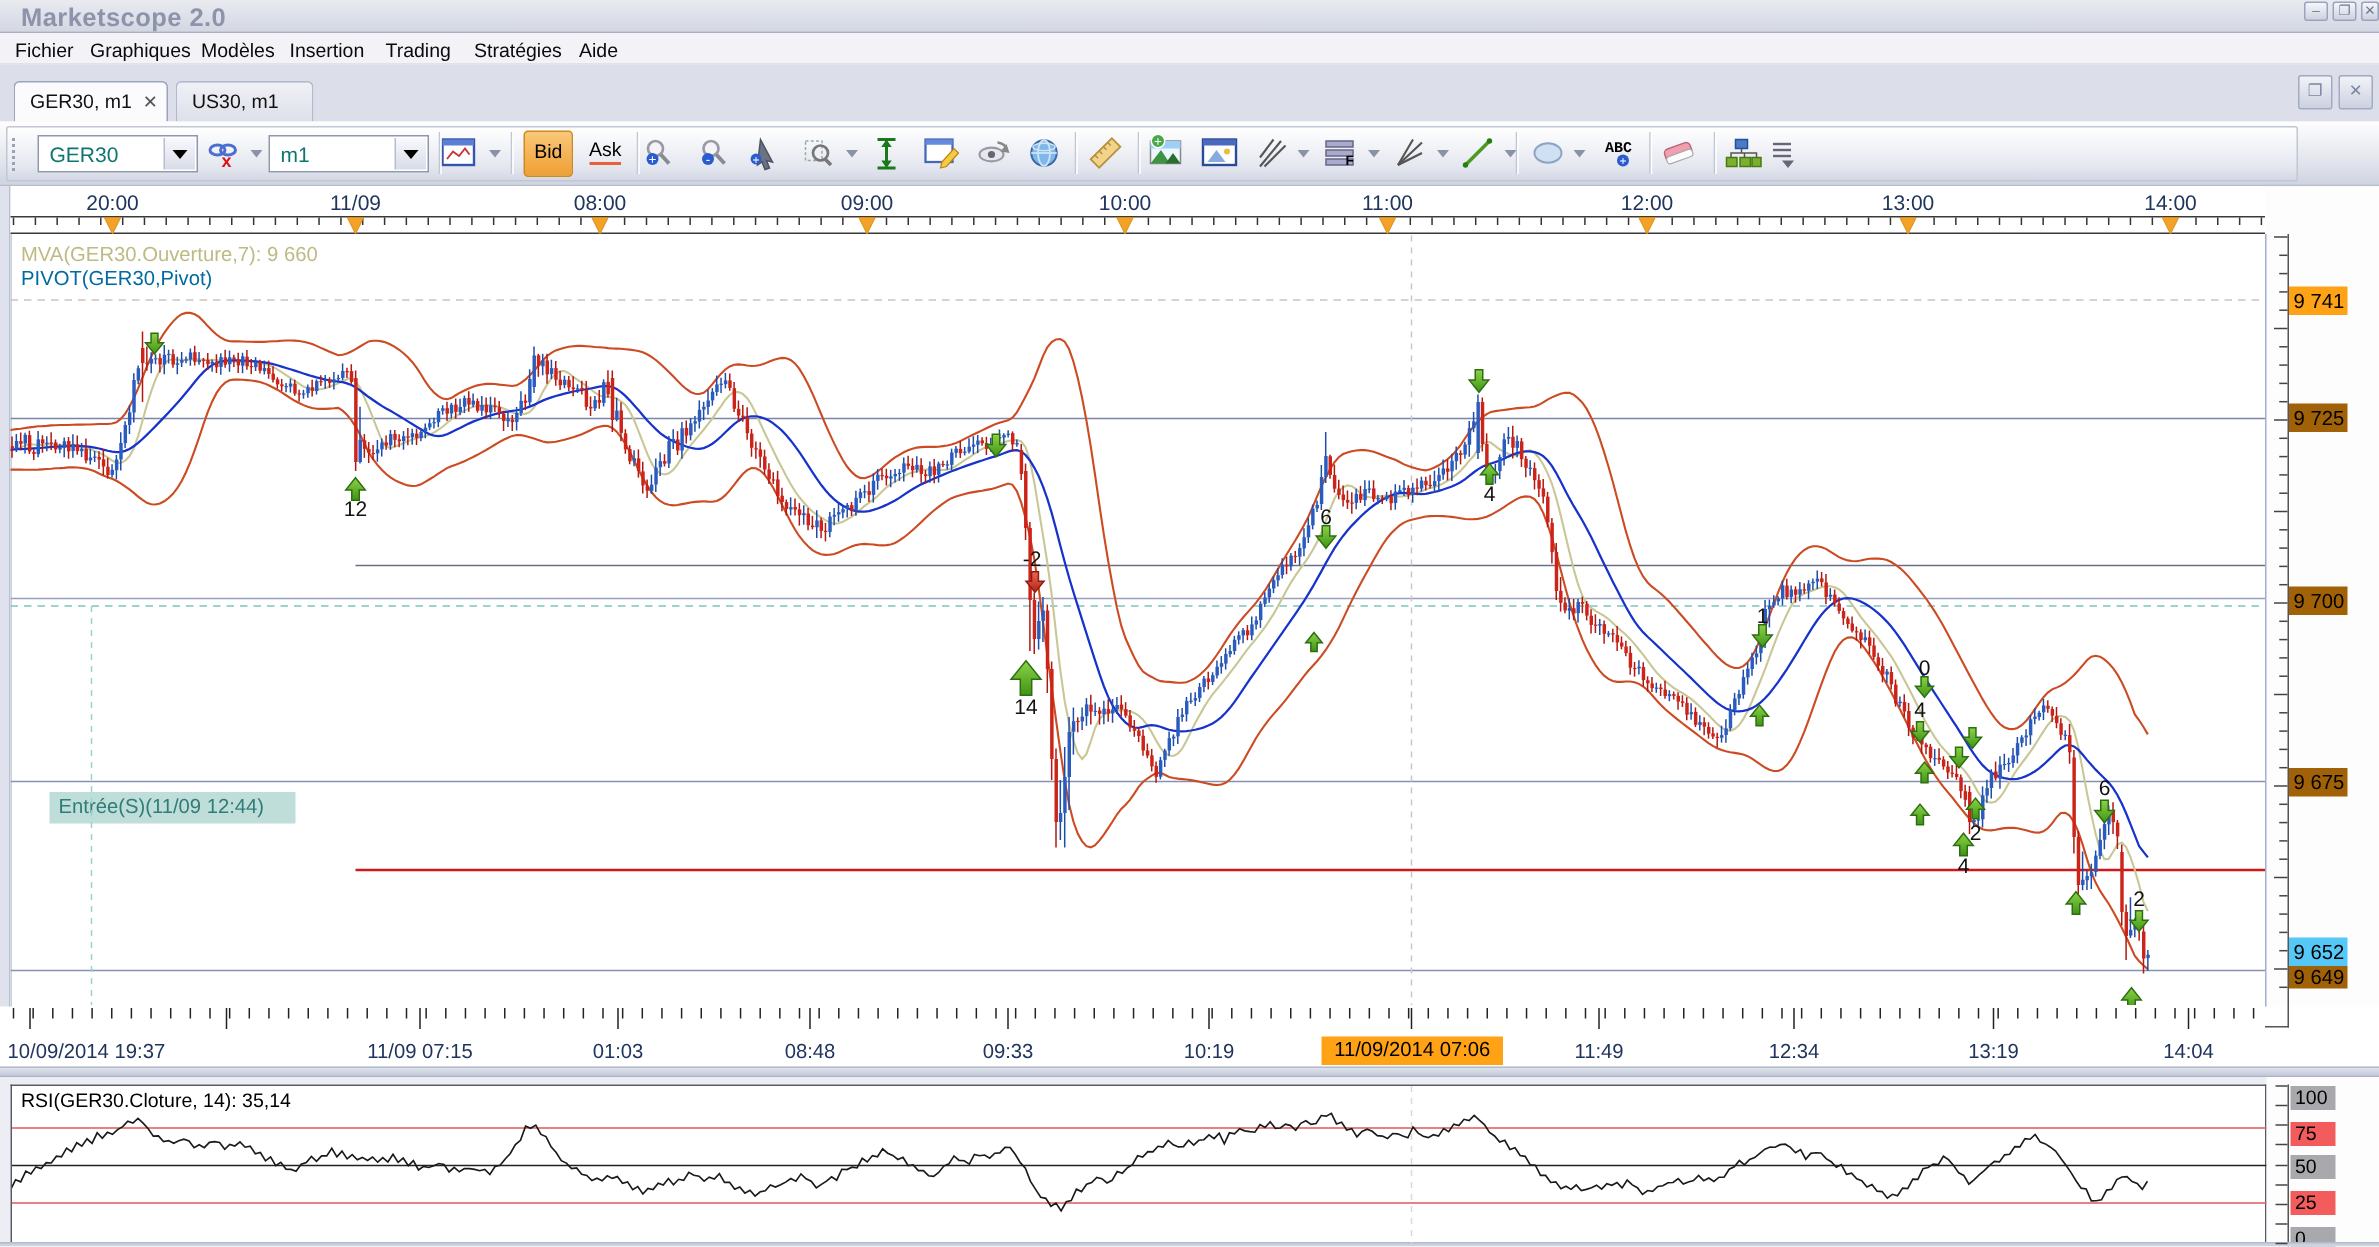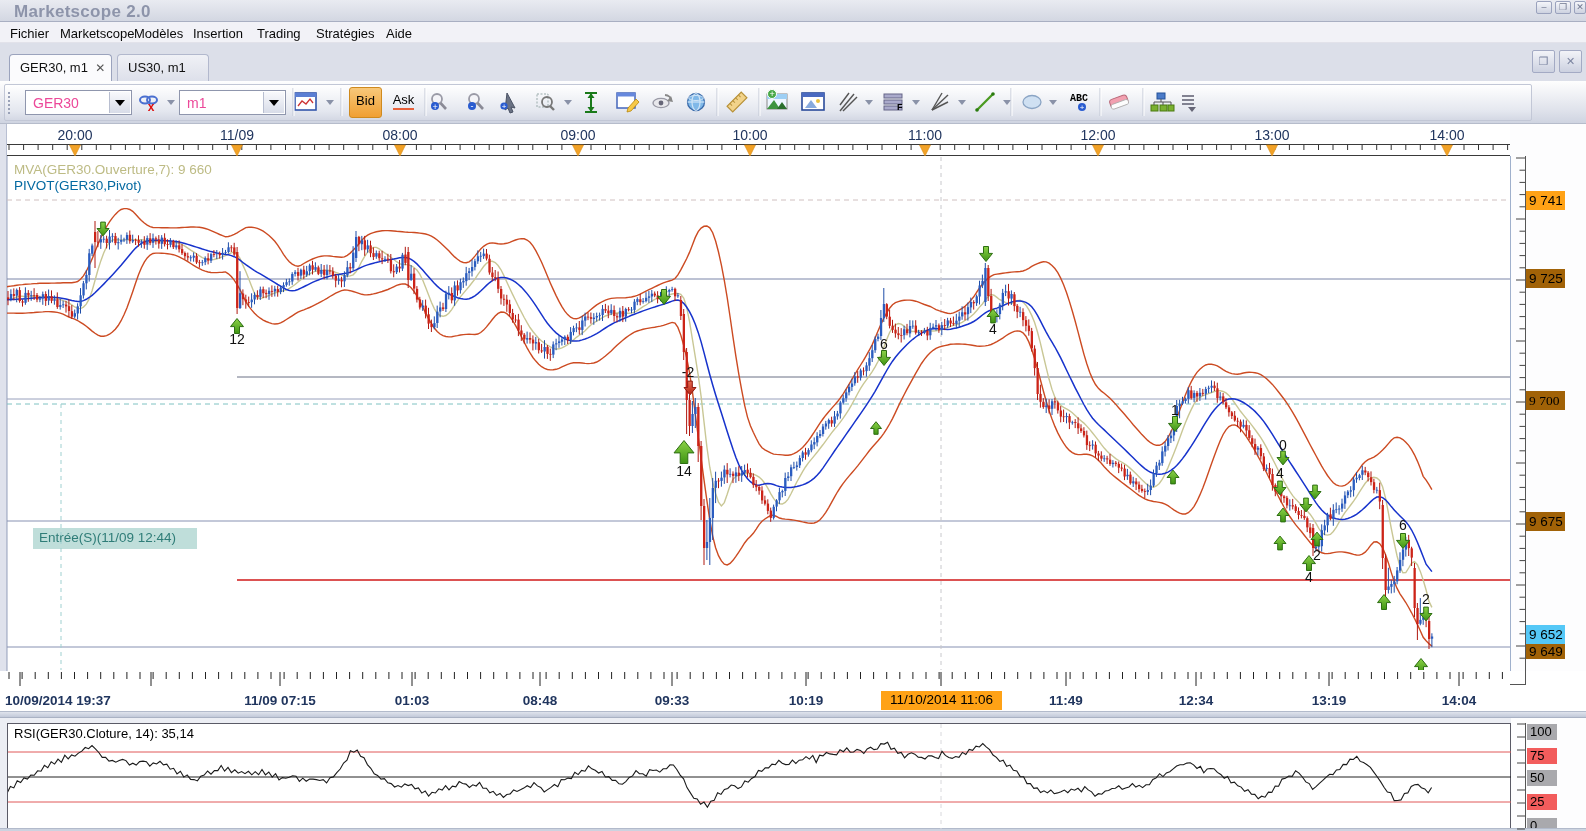--- a/index.html
+++ b/index.html
@@ -28,21 +28,21 @@
 .tabbtn { top:50px; width:23px; height:23px; background:linear-gradient(#f2f3f8,#ccd1e0);
   border:1px solid #a3aac4; border-radius:2px; color:#7d86a2; font-size:11px; text-align:center; line-height:21px;}
 
 
 #toolbar { left:0; top:81px; width:1586px; height:43px;
   background:linear-gradient(#fefefe,#dfe2eb 70%,#cfd4e1); border-bottom:1px solid #b6bccb; }
 #toolbar2 { left:4px; top:84px; width:1528px; height:37px;
   background:linear-gradient(#ffffff,#e4e7ef 75%,#d4d8e4); border:1px solid #c2c7d6; border-radius:2px;}
 .grip { left:8px; top:92px; width:3px; height:22px; border-left:2px dotted #9aa2b8; }
 .combo { top:90px; height:25px; background:#fff; border:1px solid #8f96ad; }
-.combo .txt { position:absolute; left:7px; top:4px; font-size:14px; color:#ec4899; }
+.combo .txt { position:absolute; left:7px; top:4px; font-size:14px; color:#0f766e; }
 .combo .btn { position:absolute; right:1px; top:1px; width:21px; height:21px;
   background:linear-gradient(#f8f9fc,#d8dce8); border-left:1px solid #b8bed0; }
 .combo .btn:after { content:""; position:absolute; left:5px; top:8px; border:5px solid transparent; border-top:6px solid #000; }
 
 
 #bid { left:349px; top:87px; width:33px; height:31px; background:linear-gradient(#f8c87a,#f09f33);
   border:1px solid #cf8a1e; border-radius:3px; text-align:center; font-size:13px; color:#000; padding-top:5px;}
 #bid u { text-decoration:none; border-bottom:2px solid #2a59c8; padding-bottom:18px;margin-top:24px;}
 #ask { left:387px; top:87px; width:33px; height:31px; text-align:center; font-size:13px; color:#000; padding-top:5px;}
 #ask u { text-decoration:none; border-bottom:2px solid #e8603a; padding-bottom:1px;}
@@ -58,21 +58,21 @@
 
 #paxis { left:1525px; top:156px; width:1px; height:529px; background:#555; }
 .plabel { width:39px; height:19px; font-size:13.5px; color:#000; padding:2px 0 0 3px; }
 .plabel.slate { background:#a16207; }
 .plabel.orange { background:#ffa216; }
 .plabel.cyan { background:#55c8f7; }
 
 
 .leg { font-size:13.5px; z-index:6; }
 
-.btl { top:693px; z-index:6; font-size:13.5px; color:#20355e; width:90px; text-align:center;font-weight:bold; }
+.btl { top:693px; z-index:6; font-size:13.5px; color:#20355e; width:90px; text-align:center; }
 #boxlbl { left:881px; top:691px; width:121px; height:19px; background:#ffa216; color:#000;
   font-size:13.5px; text-align:center; padding-top:1px; }
 
 
 #split1 { left:0; top:711px; width:1586px; height:7px; background:linear-gradient(#dfe3ec,#c2c9d9); border-top:1px solid #b2bacb; border-bottom:1px solid #aab2c4;}
 
 
 #rsipanel { left:7px; top:723px; width:1504px; height:106px; background:#fff; border:1px solid #5a5a66; border-bottom:none;}
 #rsilbl { left:14px; top:726px; font-size:13px; color:#000; }
 #rsigutter { left:1511px; top:718px; width:75px; height:113px; background:#fdfdfe; }
@@ -86,21 +86,21 @@
 <body>
 <div id="app">
   <div class="abs" id="titlebar"></div>
   <div class="abs" id="title">Marketscope 2.0</div>
   <div class="abs winbtn" style="left:1536px;">–</div>
   <div class="abs winbtn" style="left:1555px;">❐</div>
   <div class="abs winbtn" style="left:1574px;width:12px;">✕</div>
 
   <div class="abs" id="menubar"></div>
   <div class="abs menuitem" style="left:10px;">Fichier</div>
-  <div class="abs menuitem" style="left:60px;">Marketscope</div>
+  <div class="abs menuitem" style="left:60px;">Graphiques</div>
   <div class="abs menuitem" style="left:134px;">Modèles</div>
   <div class="abs menuitem" style="left:193px;">Insertion</div>
   <div class="abs menuitem" style="left:257px;">Trading</div>
   <div class="abs menuitem" style="left:316px;">Stratégies</div>
   <div class="abs menuitem" style="left:386px;">Aide</div>
 
   <div class="abs" id="tabarea"></div>
   <div class="abs tab" id="tab1">GER30, m1 &nbsp;<span style="color:#555;font-size:12px;">✕</span></div>
   <div class="abs tab" id="tab2">US30, m1</div>
   <div class="abs tabbtn" style="left:1532px;">❐</div>
@@ -309,32 +309,32 @@
   <div class="abs" id="paxis"></div>
   <div class="abs" style="left:1510px;top:684px;width:16px;height:1px;background:#555;"></div>
 
   <div class="abs leg" style="left:14px;top:162px;color:#bdbb84;">MVA(GER30.Ouverture,7): 9 660</div>
   <div class="abs leg" style="left:14px;top:178px;color:#0369a1;">PIVOT(GER30,Pivot)</div>
 
   <div class="abs" style="left:33px;top:528px;width:164px;height:21px;background:#bfdeda;color:#2f7d78;font-size:13.5px;padding:2px 0 0 6px;">Entrée(S)(11/09 12:44)</div>
 
   <div class="abs plabel orange" style="left:1526px;top:191px;">9 741</div>
   <div class="abs plabel slate" style="left:1526px;top:269px;">9 725</div>
-  <div class="abs plabel slate" style="left:1526px;top:391px;font-family:Liberation Serif, serif;">9 700</div>
+  <div class="abs plabel slate" style="left:1526px;top:391px;">9 700</div>
   <div class="abs plabel slate" style="left:1526px;top:512px;">9 675</div>
   <div class="abs plabel cyan" style="left:1526px;top:625px;height:19px;">9 652</div>
   <div class="abs plabel slate" style="left:1526px;top:644px;height:15px;padding-top:0;">9 649</div>
 
   <div class="abs btl" style="left:5px;width:160px;text-align:left;">10/09/2014 19:37</div>
   <div class="abs btl" style="left:235px;">11/09 07:15</div>
   <div class="abs btl" style="left:367px;">01:03</div>
   <div class="abs btl" style="left:495px;">08:48</div>
   <div class="abs btl" style="left:627px;">09:33</div>
   <div class="abs btl" style="left:761px;">10:19</div>
-  <div class="abs" id="boxlbl">11/10/2014 11:06</div>
+  <div class="abs" id="boxlbl">11/09/2014 07:06</div>
   <div class="abs btl" style="left:1021px;">11:49</div>
   <div class="abs btl" style="left:1151px;">12:34</div>
   <div class="abs btl" style="left:1284px;">13:19</div>
   <div class="abs btl" style="left:1414px;">14:04</div>
 
   <div class="abs" id="split1"></div>
   <div class="abs" id="rsipanel"></div>
   <div class="abs" id="rsigutter"></div>
   <div class="abs" id="raxis"></div>
   <div class="abs" id="rsilbl">RSI(GER30.Cloture, 14): 35,14</div>

